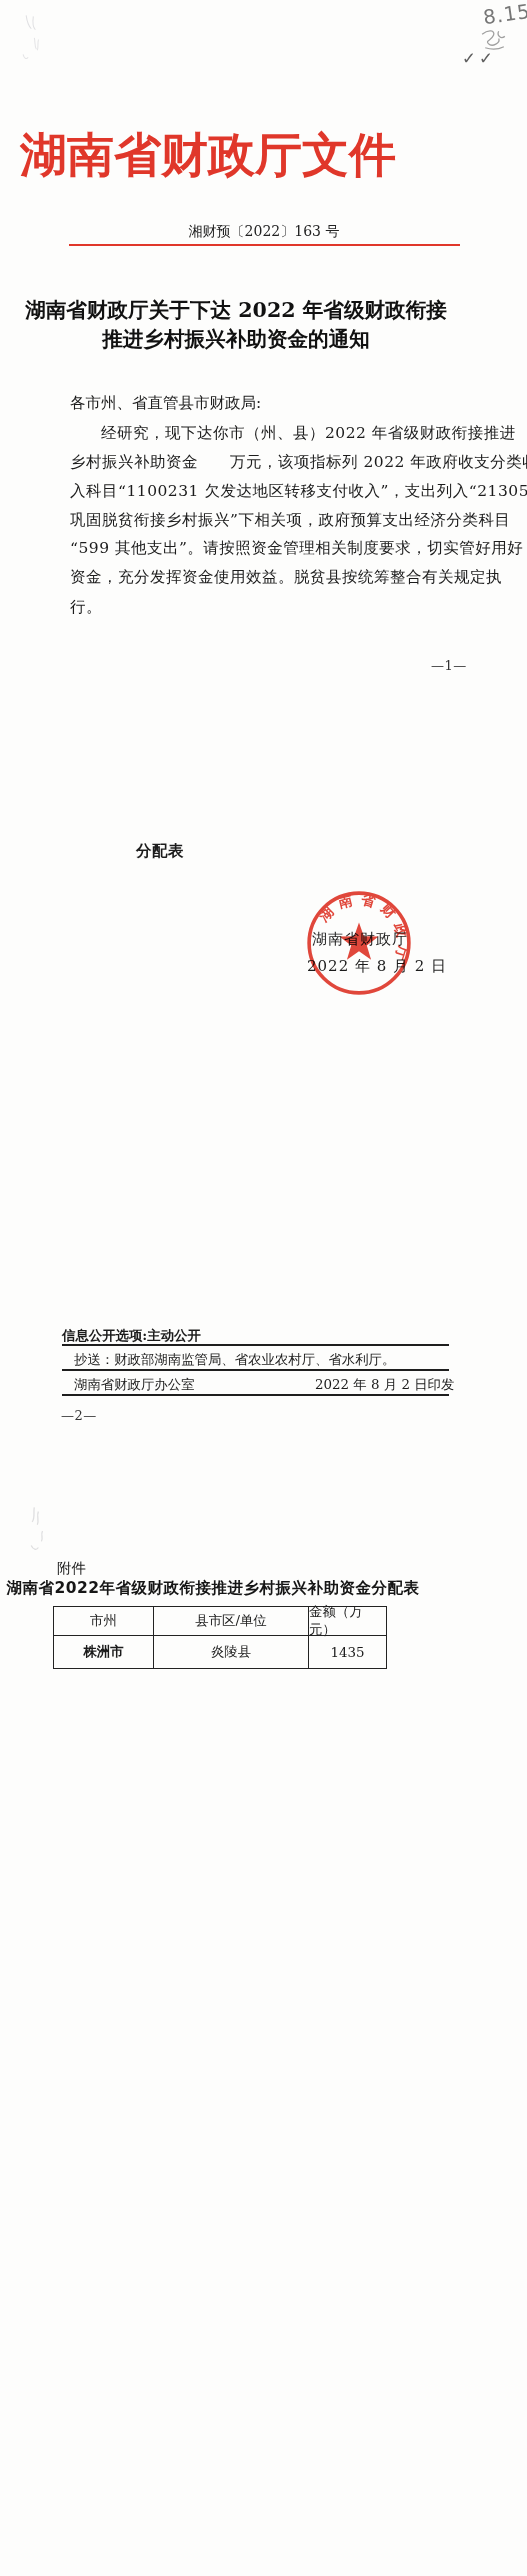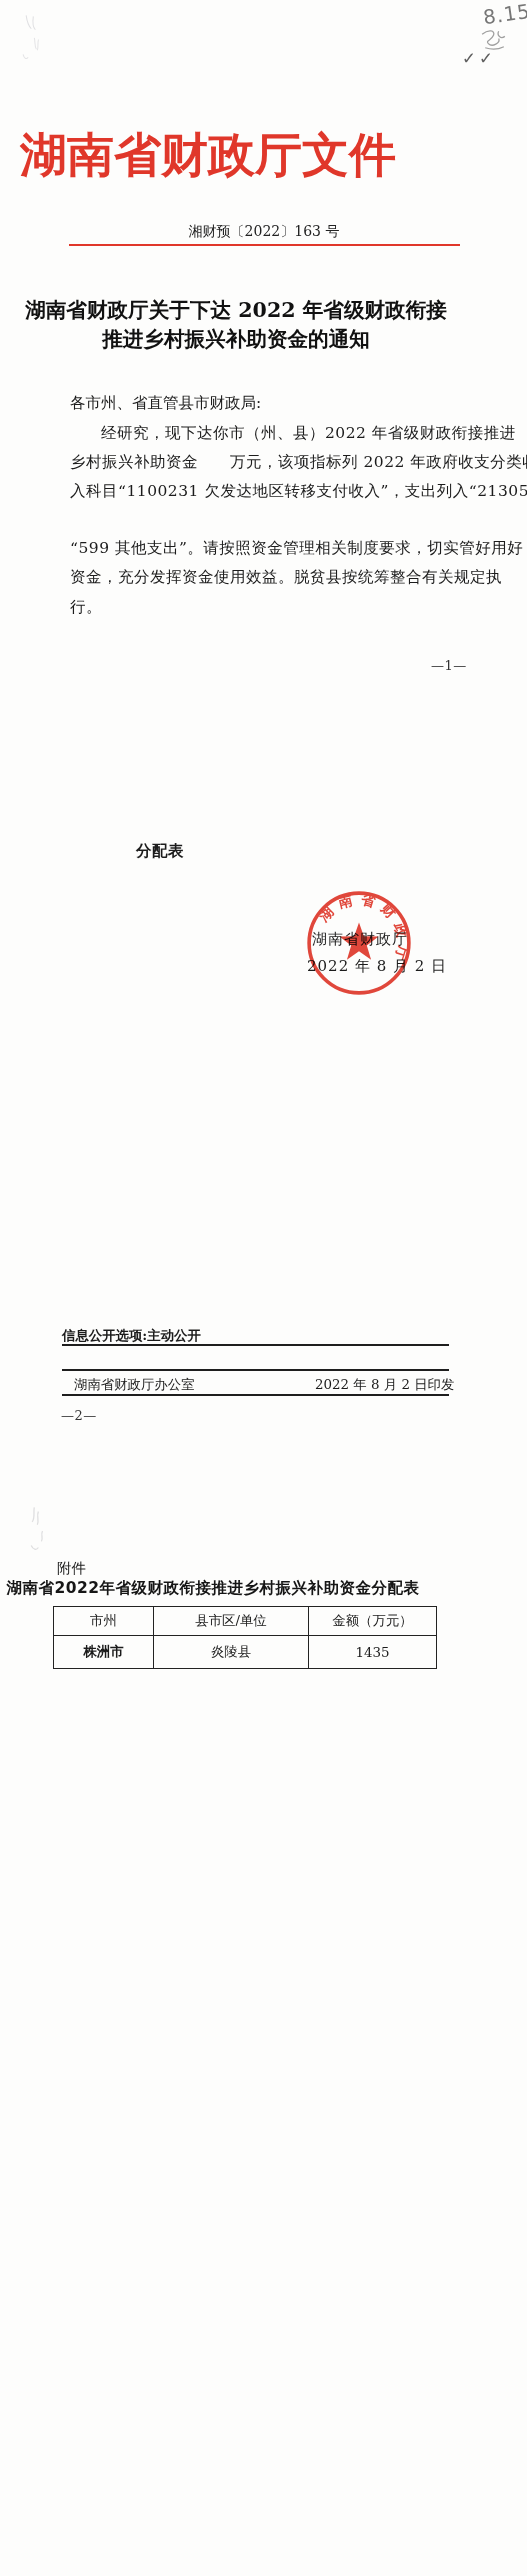--- a/index.html
+++ b/index.html
@@ -66,21 +66,21 @@
   .rule{background:#1e1e1e;}
   
   .attach-label{left:57px; top:1559px; font-size:14.4px; color:#1b1b1b;}
   .table-title{
     left:0; top:1578px; width:426px; text-align:center;
     font-family:"DejaVu Sans", sans-serif;
     font-size:15.5px; font-weight:bold; color:#161616;
     letter-spacing:0.5px;
   }
   .alloc-table{
-    left:53px; top:1606px; width:384px; height:63px;
+    left:53px; top:1606px; width:334px; height:63px;
     border:1.5px solid #222;
     display:flex; flex-direction:column;
     box-sizing:border-box;
     background:transparent;
   }
   .tr{display:flex; width:100%;}
   .tr.head{height:28px; border-bottom:1.5px solid #222;}
   .tr.data{flex:1;}
   .td{
     display:flex; align-items:center; justify-content:center;
@@ -127,20 +127,21 @@
   <div class="abs red-divider"></div>
 
   <div class="abs notice-title t1">湖南省财政厅关于下达 2022 年省级财政衔接</div>
   <div class="abs notice-title t2">推进乡村振兴补助资金的通知</div>
 
   <div class="abs recipient">各市州、省直管县市财政局:</div>
 
   <div class="abs body-line" style="left:101px;top:423px;">经研究，现下达你市（州、县）2022 年省级财政衔接推进</div>
   <div class="abs body-line" style="left:70px;top:452px;">乡村振兴补助资金　　万元，该项指标列 2022 年政府收支分类收</div>
   <div class="abs body-line" style="left:70px;top:481px;">入科目“1100231 欠发达地区转移支付收入”，支出列入“21305</div>
+  <div class="abs body-line" style="left:70px;top:510px;">巩固脱贫衔接乡村振兴”下相关项，政府预算支出经济分类科目</div>
   <div class="abs body-line" style="left:70px;top:538px;">“599 其他支出”。请按照资金管理相关制度要求，切实管好用好</div>
   <div class="abs body-line" style="left:70px;top:567px;">资金，充分发挥资金使用效益。脱贫县按统筹整合有关规定执</div>
   <div class="abs body-line" style="left:70px;top:597px;">行。</div>
 
   <div class="abs page-num" style="left:431px;top:658px;">—1—</div>
 
   <div class="abs attach-note" style="left:136px;top:841px;font-weight:bold;">分配表</div>
 
   <div class="abs signer" style="left:312px;top:930px;">湖南省财政厅</div>
   <div class="abs signer" style="left:307px;top:957px;">2022 年 8 月 2 日</div>
@@ -149,20 +150,21 @@
     <circle cx="105" cy="105" r="97" fill="none" stroke="#e0372a" stroke-width="7"></circle>
     <polygon points="105,65 114.4,92.1 143,92.6 120.2,109.9 128.5,137.4 105,121 81.5,137.4 89.8,109.9 67,92.6 95.6,92.1" fill="#e0372a"></polygon>
     <path id="sealArc" d="M 33 130 A 76 76 0 1 1 177 130" fill="none"></path>
     <text font-size="27" fill="#e0372a" font-weight="bold" letter-spacing="13" font-family="DejaVu Sans, sans-serif">
       <textPath href="#sealArc" startOffset="66">湖南省财政厅</textPath>
     </text>
   </svg>
 
   <div class="abs footer-text" style="left:62px;top:1327px;font-weight:600;">信息公开选项:主动公开</div>
   <div class="abs rule" style="left:62px;top:1344px;width:387px;height:2.1px;"></div>
+  <div class="abs footer-text" style="left:74px;top:1351px;">抄送：财政部湖南监管局、省农业农村厅、省水利厅。</div>
   <div class="abs rule" style="left:62px;top:1369px;width:387px;height:1.5px;"></div>
   <div class="abs footer-text" style="left:74px;top:1376px;">湖南省财政厅办公室</div>
   <div class="abs footer-text" style="left:315px;top:1376px;">2022 年 8 月 2 日印发</div>
   <div class="abs rule" style="left:62px;top:1394px;width:387px;height:1.5px;"></div>
   <div class="abs page-num" style="left:61px;top:1408px;">—2—</div>
 
   <svg class="abs scribble" style="left:25px;top:1504px;opacity:.3;" width="36" height="52" viewBox="0 0 70 100">
     <path d="M18 6 C16 18 20 26 14 34 M26 14 C22 24 28 30 24 40" stroke="#98989f" stroke-width="2.5" fill="none"></path>
     <path d="M34 52 C30 60 36 66 32 72 M12 80 C16 88 22 90 26 84" stroke="#98989f" stroke-width="2.5" fill="none"></path>
   </svg>

